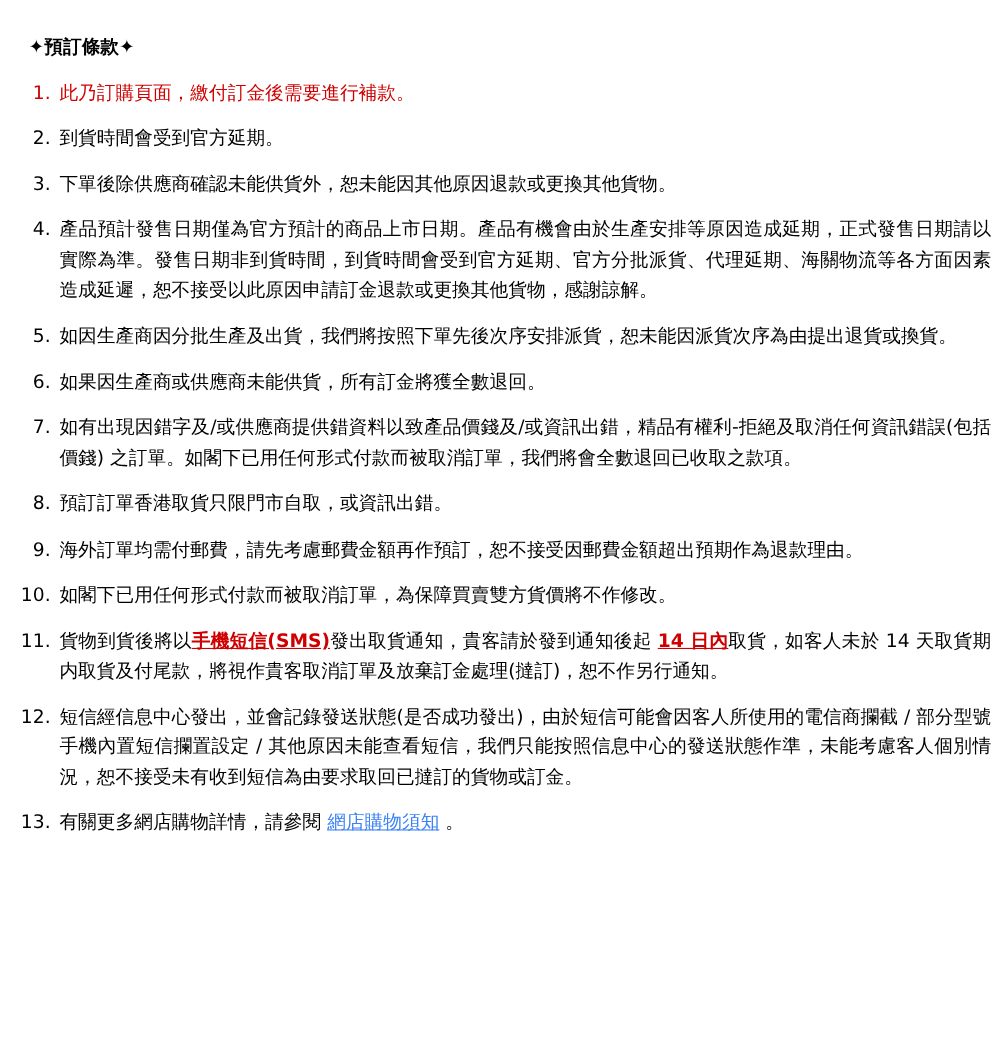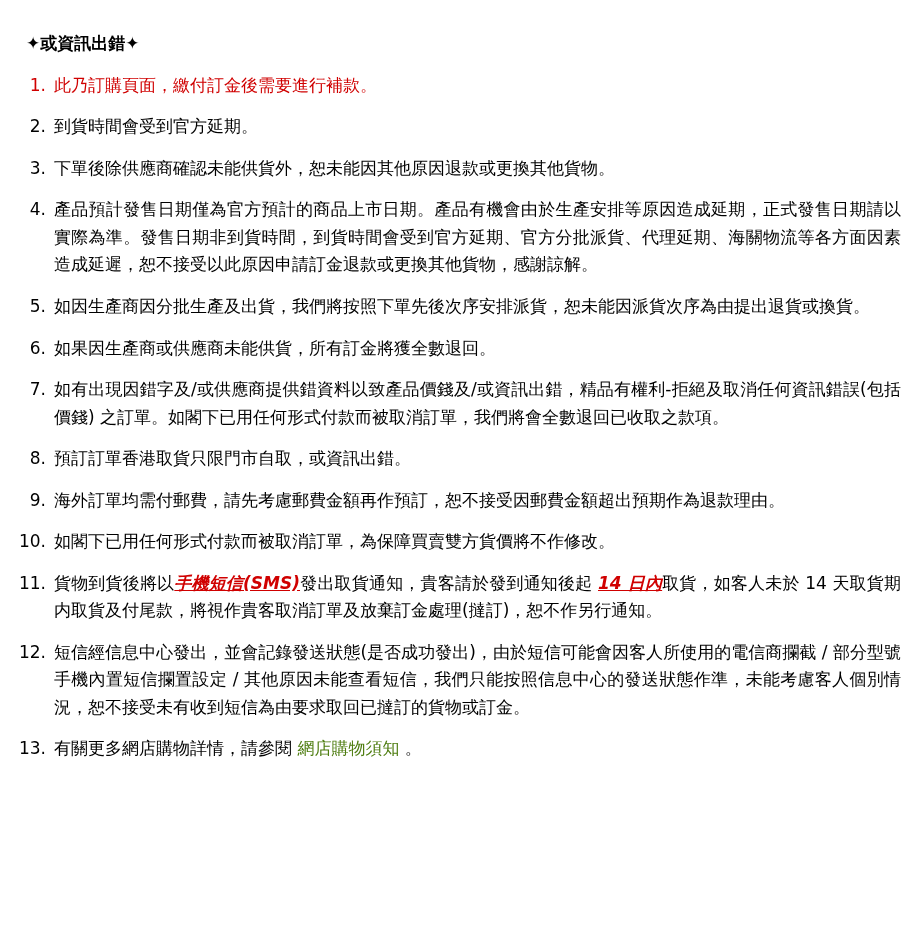--- a/index.html
+++ b/index.html
@@ -61,34 +61,34 @@
     line-height: 1.62;
   }
   ol.terms > li.red,
   ol.terms > li.red::before {
     color: #d00000;
   }
   .u-red {
     color: #d00000;
     text-decoration: underline;
     font-weight: bold;
-    font-style: italic;
   }
   .link {
-    color: #4d7c0f;
+    color: #3b82f6;
+    text-decoration: underline;
     cursor: pointer;
   }
 </style>
 </head>
 <body>
 
 <div class="page">
 
 
-  <div class="section-title">✦或資訊出錯✦</div>
+  <div class="section-title">✦預訂條款✦</div>
 
   <ol class="terms" id="terms-list">
       <li class="red"><span>此乃訂購頁面，繳付訂金後需要進行補款。</span></li>
       <li><span>到貨時間會受到官方延期。</span></li>
       <li><span>下單後除供應商確認未能供貨外，恕未能因其他原因退款或更換其他貨物。</span></li>
       <li><span>產品預計發售日期僅為官方預計的商品上市日期。產品有機會由於生產安排等原因造成延期，正式發售日期請以實際為準。發售日期非到貨時間，到貨時間會受到官方延期、官方分批派貨、代理延期、海關物流等各方面因素造成延遲，恕不接受以此原因申請訂金退款或更換其他貨物，感謝諒解。</span></li>
       <li><span>如因生產商因分批生產及出貨，我們將按照下單先後次序安排派貨，恕未能因派貨次序為由提出退貨或換貨。</span></li>
       <li><span>如果因生產商或供應商未能供貨，所有訂金將獲全數退回。</span></li>
       <li><span>如有出現因錯字及/或供應商提供錯資料以致產品價錢及/或資訊出錯，精品有權利-拒絕及取消任何資訊錯誤(包括價錢) 之訂單。如閣下已用任何形式付款而被取消訂單，我們將會全數退回已收取之款項。</span></li>
       <li><span>預訂訂單香港取貨只限門市自取，或資訊出錯。</span></li>

